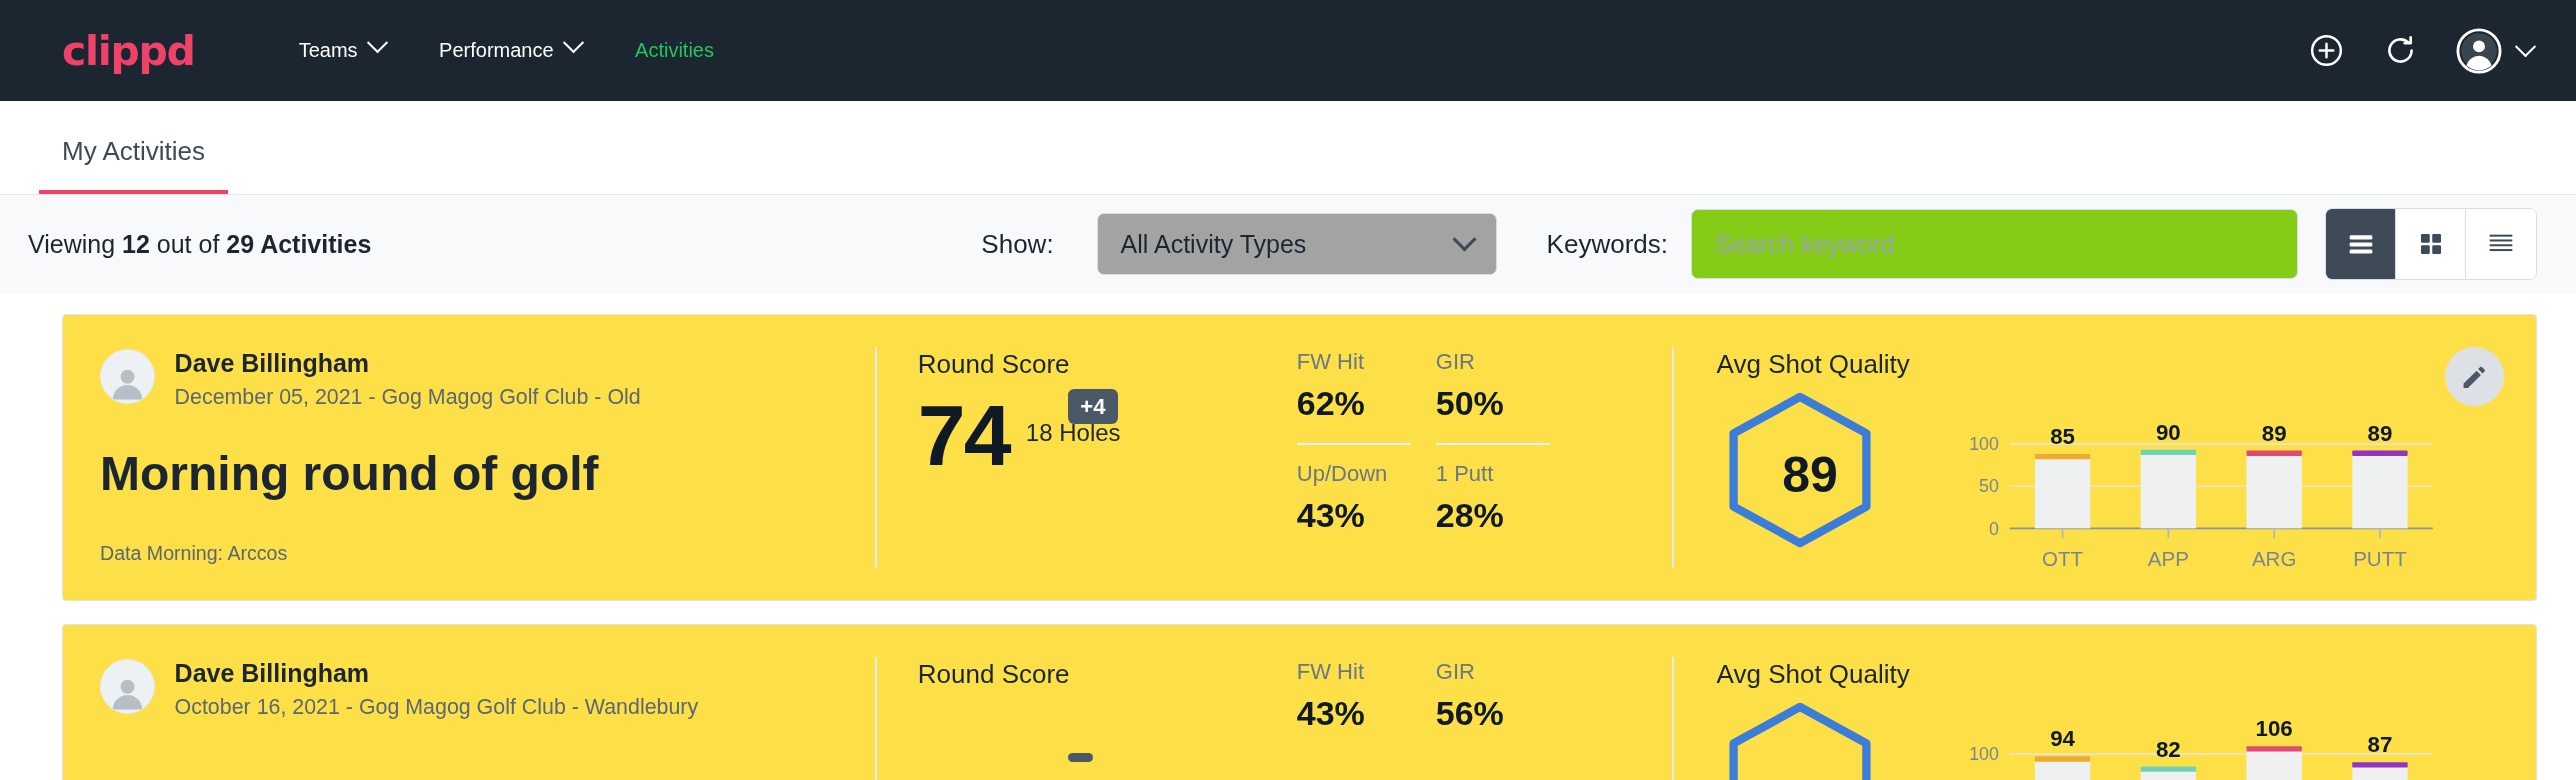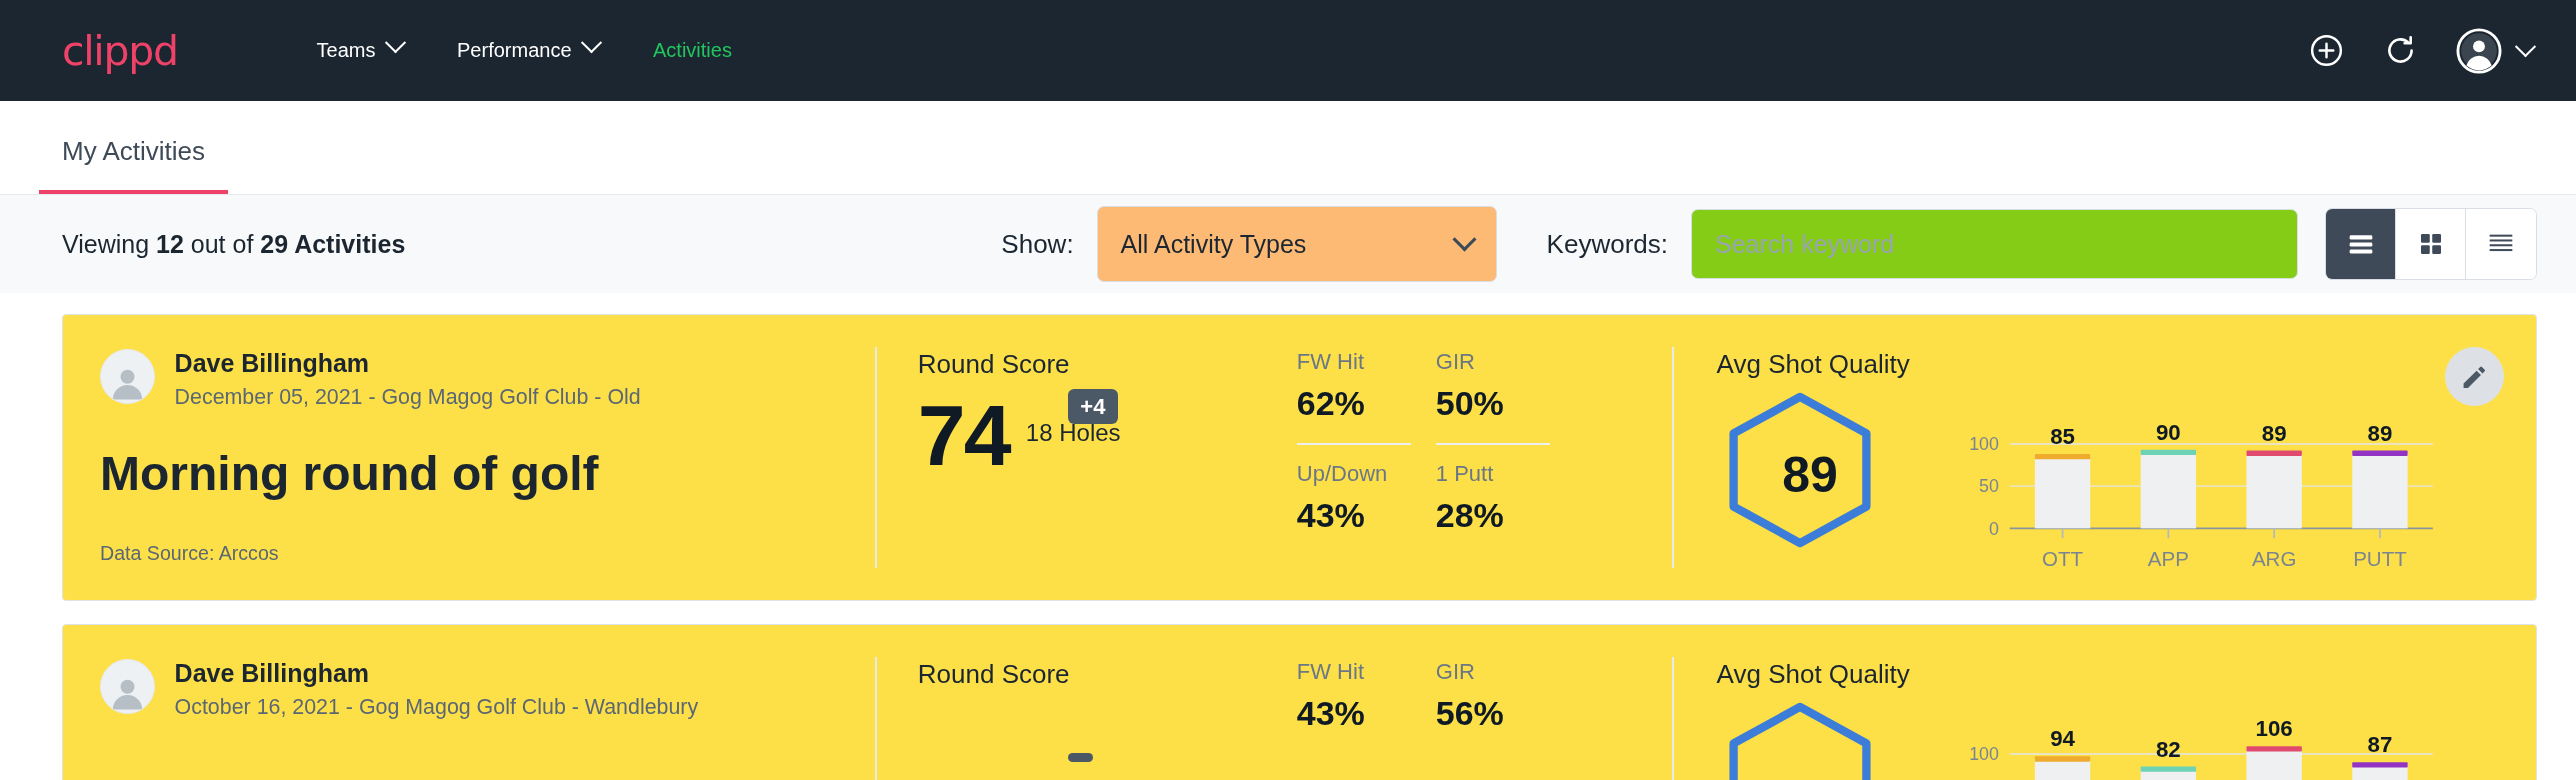--- a/index.html
+++ b/index.html
@@ -14,24 +14,24 @@
   .topnav {
     height: 101px;
     background: #1b2631;
     display: flex;
     align-items: center;
     padding: 0 43px 0 62px;
     position: relative;
   }
   .brand {
     font-size: 41px;
-    font-weight: 400;
+    font-weight: 700;
     color: #ef4268;
     letter-spacing: -1.3px;
-    margin-right: 112px;
+    margin-right: 77px;
     font-family: "DejaVu Sans", sans-serif;
   }
   .nav-items { display: flex; align-items: center; gap: 0; }
   .nav-item {
     display: flex; align-items: flex-start; gap: 12.5px;
     color: #ffffff;
     font-size: 20px;
     padding: 9px 27px;
     cursor: pointer;
     white-space: nowrap;
@@ -66,40 +66,41 @@
     border-bottom: 4.5px solid #ef4268;
     cursor: pointer;
     white-space: nowrap;
   }
 
   
   .filterbar {
     background: #f7f9fb;
     height: 98px;
     display: flex; align-items: center;
-    padding: 0 39px 0 62px;
+    padding: 0 39px 0 28px;
     position: relative;
   }
   .viewing { font-size: 25px; color: #1b2631; white-space: nowrap; }
   .viewing b { font-weight: 700; }
   .filters-right {
     margin-left: auto;
     display: flex; align-items: center; gap: 0;
   }
   .lbl { font-size: 26px; color: #1b2631; margin-right: 23px; white-space: nowrap; }
   .select {
-    width: 400px; height: 76px;
-    background: #fdba74;
+    width: 400px; height: 62px;
+    background: #a3a3a3;
     border: 1.8px solid #d9dee5;
     border-radius: 7.1px;
     display: flex; align-items: center;
     padding: 0 23px;
     font-size: 25px; color: #1b2631;
     cursor: pointer;
     margin-right: 50px;
+    margin-left: 20px;
   }
   .select .sel-chev {
     margin-left: auto;
     width: 17px; height: 17px;
     border-right: 3.6px solid #3e4a57;
     border-bottom: 3.6px solid #3e4a57;
     transform: rotate(45deg) translate(-3.6px,-3.6px);
   }
   .search {
     width: 607px; height: 70px;
@@ -296,21 +297,21 @@
             <circle cx="12" cy="8.6" r="4.1" fill="#b6bec6"></circle>
             <path d="M3.4 22a8.6 8.6 0 0 1 17.2 0z" fill="#b6bec6"></path>
           </svg>
         </div>
         <div>
           <div class="c-name">Dave Billingham</div>
           <div class="c-sub">December 05, 2021 - Gog Magog Golf Club - Old</div>
         </div>
       </div>
       <div class="c-title">Morning round of golf</div>
-      <div class="c-src">Data Source: Arccos</div>
+      <div class="c-src">Data Morning: Arccos</div>
     </div>
 
     <div class="divider-v"></div>
 
     <div class="c-score">
       <div class="blk-h">Round Score</div>
       <div class="score-row">
         <span class="score-num">74</span>
         <span class="score-badge">+4</span>
         <span class="score-holes">18 Holes</span>

